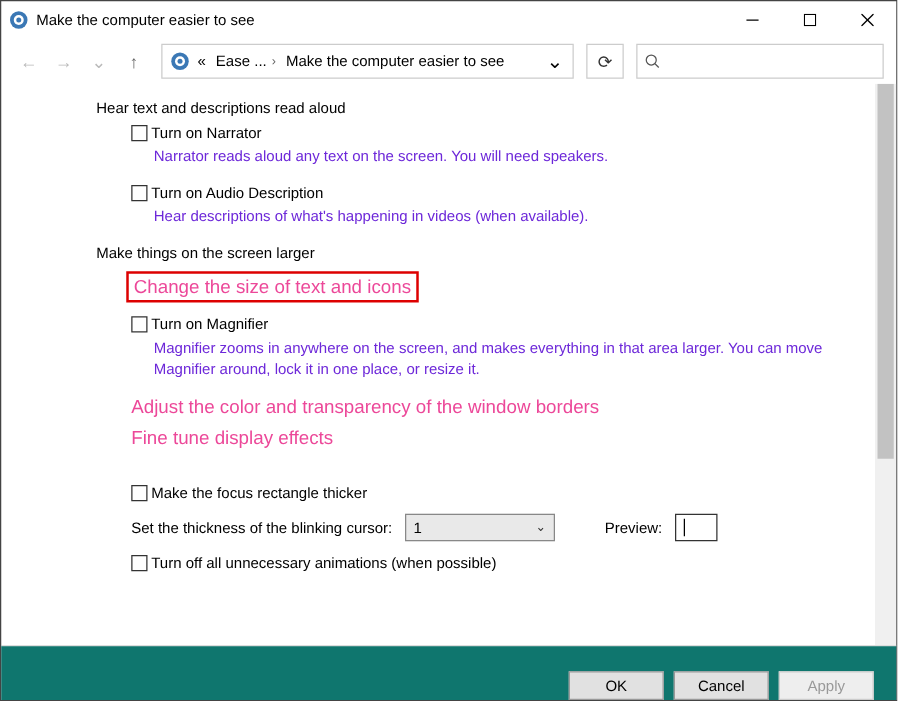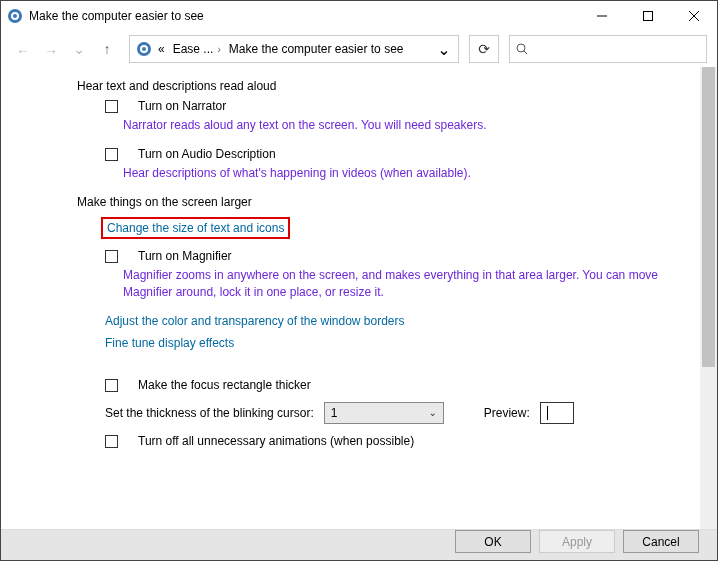--- a/index.html
+++ b/index.html
@@ -22,31 +22,31 @@
 .search-box { width: 198px; height: 28px; border: 1px solid #ccc; display: flex; align-items: center; }
 .search-box input { border: none; outline: none; flex: 1; padding: 0 6px; font-size: 12px; color:#000; background:transparent; }
 .search-box input::placeholder { color:#777; font-style: italic; }
 .search-box .sicon { width: 24px; display:flex;align-items:center;justify-content:center; color:#555; font-size:12px; }
 .content-wrap { flex: 1; display: flex; overflow: hidden; }
 .content { flex: 1; padding: 8px 40px 8px 76px; font-size: 12px; color:#000; overflow:hidden; }
 .vscroll { width: 17px; background: #f0f0f0; position: relative; }
 .vscroll .thumb { position: absolute; left: 2px; right: 2px; top: 0; height: 300px; background: #c2c2c2; }
 .section-head { font-size: 12px; color:#000; margin: 4px 0 6px -0px; }
 .indent { margin-left: 28px; }
-.cb-row { display: flex; align-items: flex-start; gap: 20px; margin: 0 0; }
+.cb-row { display: flex; align-items: flex-start; gap: 3px; margin: 0 0; }
 .cb { width: 13px; height: 13px; border: 1px solid #333; flex: none; margin-top: 1px; }
 .desc { margin: 4px 0 14px 18px; color: #6d28d9; font-size: 12px; line-height: 1.35; }
-.link { color: #0369a1; font-size: 12px; cursor: default; }
+.link { color: #ec4899; font-size: 15px; cursor: default; }
 .hl-box { border: 2px solid #d00; display: inline-block; padding: 2px 4px; margin: 2px 0 10px -4px; }
 .row-inline { display: flex; align-items: center; gap: 10px; margin: 10px 0; }
 .select { width: 120px; height: 22px; border: 1px solid #888; display: flex; align-items: center; padding: 0 6px; font-size: 12px; justify-content: space-between; background:#e9e9e9; }
 .select .arrow { font-size: 10px; color:#333; }
 .preview-box { width: 34px; height: 22px; border: 1px solid #333; display:flex; align-items:center; padding-left:6px; }
 .cursor { width: 1px; height: 14px; background: #000; }
-.footer { height: 31px; border-top: 1px solid #ddd; background: #e5e5e5; display: flex; align-items: flex-start; justify-content: flex-end; padding-right: 18px; gap: 8px; }
+.footer { height: 44px; border-top: 1px solid #ddd; background: #0f766e; display: flex; align-items: flex-end; justify-content: flex-end; padding-right: 18px; gap: 8px; }
 .btn { width: 76px; height: 23px; display:flex;align-items:center;justify-content:center; font-size:12px; border:1px solid #999; background:#e1e1e1; }
 .btn.disabled { color:#999; background:#eee; border-color:#ccc; }
 svg { display:block; }
 </style>
 </head>
 <body>
 
 <div class="window">
 
   <div class="titlebar">
@@ -167,17 +167,17 @@
       </div>
 
     </div>
     <div class="vscroll">
       <div class="thumb"></div>
     </div>
   </div>
 
   <div class="footer">
     <div class="btn">OK</div>
+    <div class="btn">Cancel</div>
     <div class="btn disabled">Apply</div>
-    <div class="btn">Cancel</div>
   </div>
 
 </div>
 
 </body></html>

